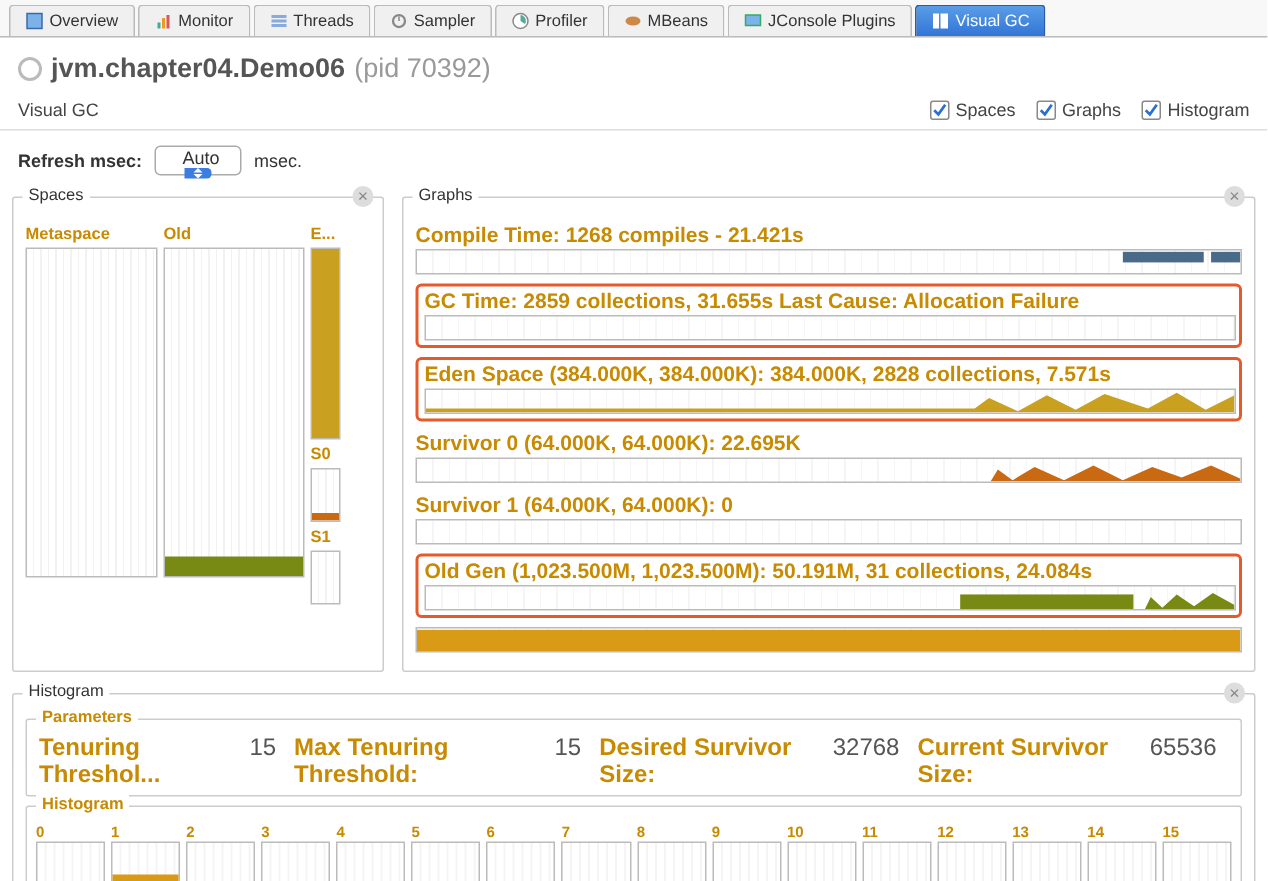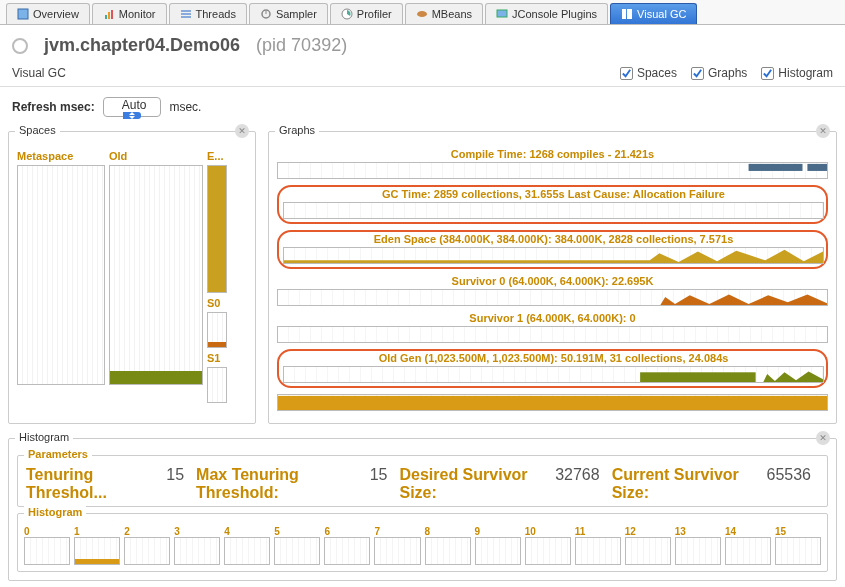--- a/index.html
+++ b/index.html
@@ -5,21 +5,21 @@
   * { box-sizing: border-box; margin: 0; padding: 0; }
   body { font-family: "Lucida Grande", Arial, sans-serif; font-size: 11px; background: #fff; color: #333; width: 845px; }
   
   
   .tabbar { display: flex; gap: 0; border-bottom: 1px solid #bbb; padding: 3px 6px 0 6px; background: #f8f8f8; }
   .tab { display: flex; align-items: center; gap: 4px; padding: 4px 10px; border: 1px solid #bbb; border-bottom: none; margin-right: 2px; background: #f0f0f0; border-radius: 3px 3px 0 0; cursor: pointer; font-size: 11px; }
   .tab.active { background: linear-gradient(#5a9de8,#3275d6); color: #fff; border-color: #2a5aa8; }
   .tab .ticon { width: 12px; height: 12px; display:inline-block; }
   
   
-  .hdr { display:flex; align-items:center; gap:16px; padding: 10px 12px 4px 12px; font-size: 18px; color: #666; }
+  .hdr { display:flex; align-items:center; gap:6px; padding: 10px 12px 4px 12px; font-size: 18px; color: #666; }
   .hdr .proc { color: #555; font-weight: bold; }
   .hdr .pid { color: #999; }
   .closecircle { width:16px;height:16px;border:2px solid #bbb;border-radius:50%; }
   
   
   .subbar { display:flex; align-items:center; padding: 6px 12px; border-bottom:1px solid #ddd; font-size:12px; color:#444; }
   .subbar .title { flex:0 0 auto; }
   .subbar .spacer { flex:1; }
   .chk { display:inline-flex; align-items:center; gap:4px; margin-left:14px; cursor:pointer; }
   .chkbox { width:13px;height:13px;border:1px solid #888;border-radius:2px;display:inline-flex;align-items:center;justify-content:center;background:#fff; }
@@ -43,23 +43,23 @@
   .spaces { width:248px; flex-shrink:0; padding:18px 8px 8px 8px; }
   .spaces-row { display:flex; gap:4px; height:235px; }
   .space-col { display:flex; flex-direction:column; align-items:stretch; }
   .sp-label { font-size:11px; color:#c78a00; font-weight:bold; margin-bottom:3px; text-align:left; }
   .sp-box { border:1px solid #bbb; background: repeating-linear-gradient(to right,#fff,#fff 4px,#f2f2f2 4px,#f2f2f2 5px),repeating-linear-gradient(to bottom,#fff,#fff 4px,#f2f2f2 4px,#f2f2f2 5px); flex:1; position:relative; overflow:hidden; }
   .sp-box .fill { position:absolute; left:0; right:0; bottom:0; }
   
   
   .graphs { flex:1; padding:16px 8px 6px 8px; }
   .grow { margin-bottom:6px; }
-  .glabel { font-size:11px; color:#c78a00; font-weight:bold; margin-bottom:2px;text-align:center; }
+  .glabel { font-size:14px; color:#c78a00; font-weight:bold; margin-bottom:2px; }
   .gbar-wrap { border:1px solid #bbb; height:17px; position:relative; background:repeating-linear-gradient(to right,#fff,#fff 10px,#f5f5f5 10px,#f5f5f5 11px); overflow:hidden; }
-  .highlight { border:2px solid #e55a2a; border-radius:14px; padding:1px 2px 3px 4px; margin-bottom:6px; }
+  .highlight { border:2px solid #e55a2a; border-radius:4px; padding:1px 2px 3px 4px; margin-bottom:6px; }
   .highlight .glabel { }
   
   
   .gsvg { position:absolute; inset:0; width:100%; height:100%; }
   
   
   .histo-section { border:1px solid #ccc; border-radius:2px; margin:4px 8px 8px 8px; padding:16px 8px 8px 8px; position:relative; }
   .histo-section > .panel-title { top:-8px; }
   .histo-section > .close-btn { top:-8px; }
   .params { border:1px solid #ccc; border-radius:2px; padding:10px 8px 4px 8px; position:relative; margin-bottom:6px; }

